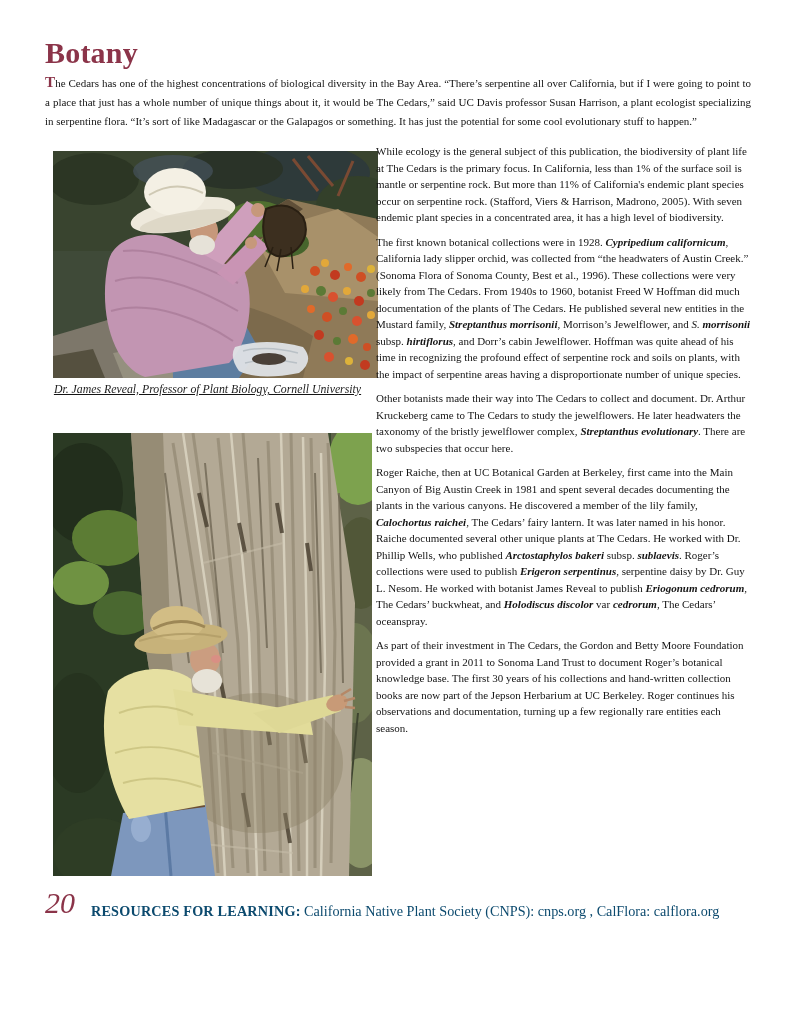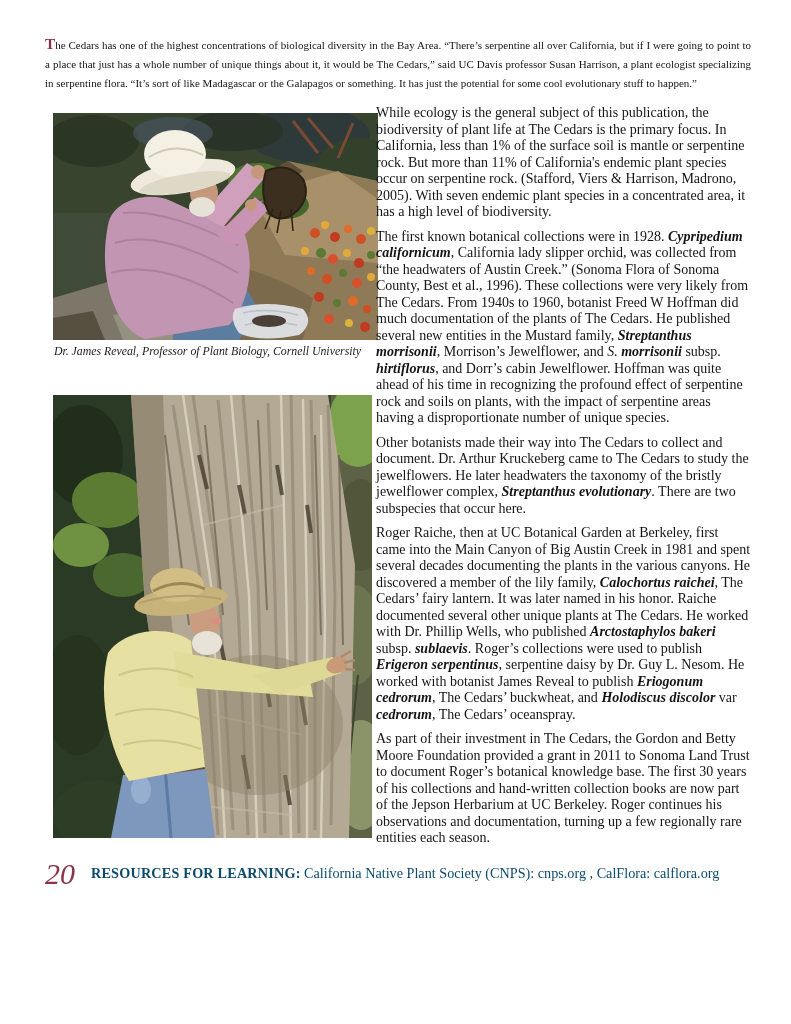--- a/index.html
+++ b/index.html
@@ -27,45 +27,45 @@
     text-align:justify;
     color:#141414;
   }
   .columns{
     display:flex;
     margin-top:12px;
     align-items:flex-start;
   }
   .left-col{width:325px;flex:0 0 325px;}
   .right-col{flex:1;margin-left:6px;}
-  figure{margin:0;padding:8px;}
+  figure{margin:0;padding:8px;text-decoration:underline;}
   .photo{display:block;}
   .photo2wrap{margin-top:20px;text-align:center;}
   figcaption{
     font-style:italic;
     font-size:11.8px;
     line-height:15px;
     text-align:center;
     color:#1c1c1c;
     margin-top:4px;
   }
   .cap2{max-width:300px;margin:4px auto 0 auto;}
   .right-col p{
     margin:0 0 8px 0;
-    font-size:14px;
+    font-size:11px;
     line-height:16.5px;
     text-align:left;
   }
   .seg-n{}
   .seg-i{font-style:italic;}
   .seg-bi{font-style:italic;font-weight:bold;}
   .seg-dc{color:#8b3449;font-weight:bold;font-size:1.38em;line-height:1;}
   .footer{
     display:flex;
-    align-items:center;
+    align-items:flex-end;
     margin-top:2px;
   }
   .pagenum{
     font-style:italic;
     font-size:30px;
     color:#8b3449;
     flex:0 0 auto;
   }
   .footer-text{
     margin-left:16px;
@@ -73,20 +73,21 @@
     color:#0c4a6e;
     white-space:nowrap;
   }
   .footer-label{font-weight:bold;letter-spacing:.2px;}
 </style>
 </head>
 <body>
 
 <div class="page">
 
+  <h1 class="title">Botany</h1>
 
   <p class="intro"><span class="seg-dc">T</span><span class="seg-n">he Cedars has one of the highest concentrations of biological diversity in the Bay Area.  “There’s serpentine all over California, but if I were going to point to a place that just has a whole number of unique things about it, it would be The Cedars,” said UC Davis professor Susan Harrison, a plant ecologist specializing in serpentine flora. “It’s sort of like Madagascar or the Galapagos or something. It has just the potential for some cool evolutionary stuff to happen.”</span></p>
 
   <div class="columns">
 
     <div class="left-col">
 
       <figure>
         <svg class="photo" width="325" height="227" viewBox="0 0 325 227">
           <rect x="0" y="0" width="325" height="227" fill="#3f4a38"></rect>

